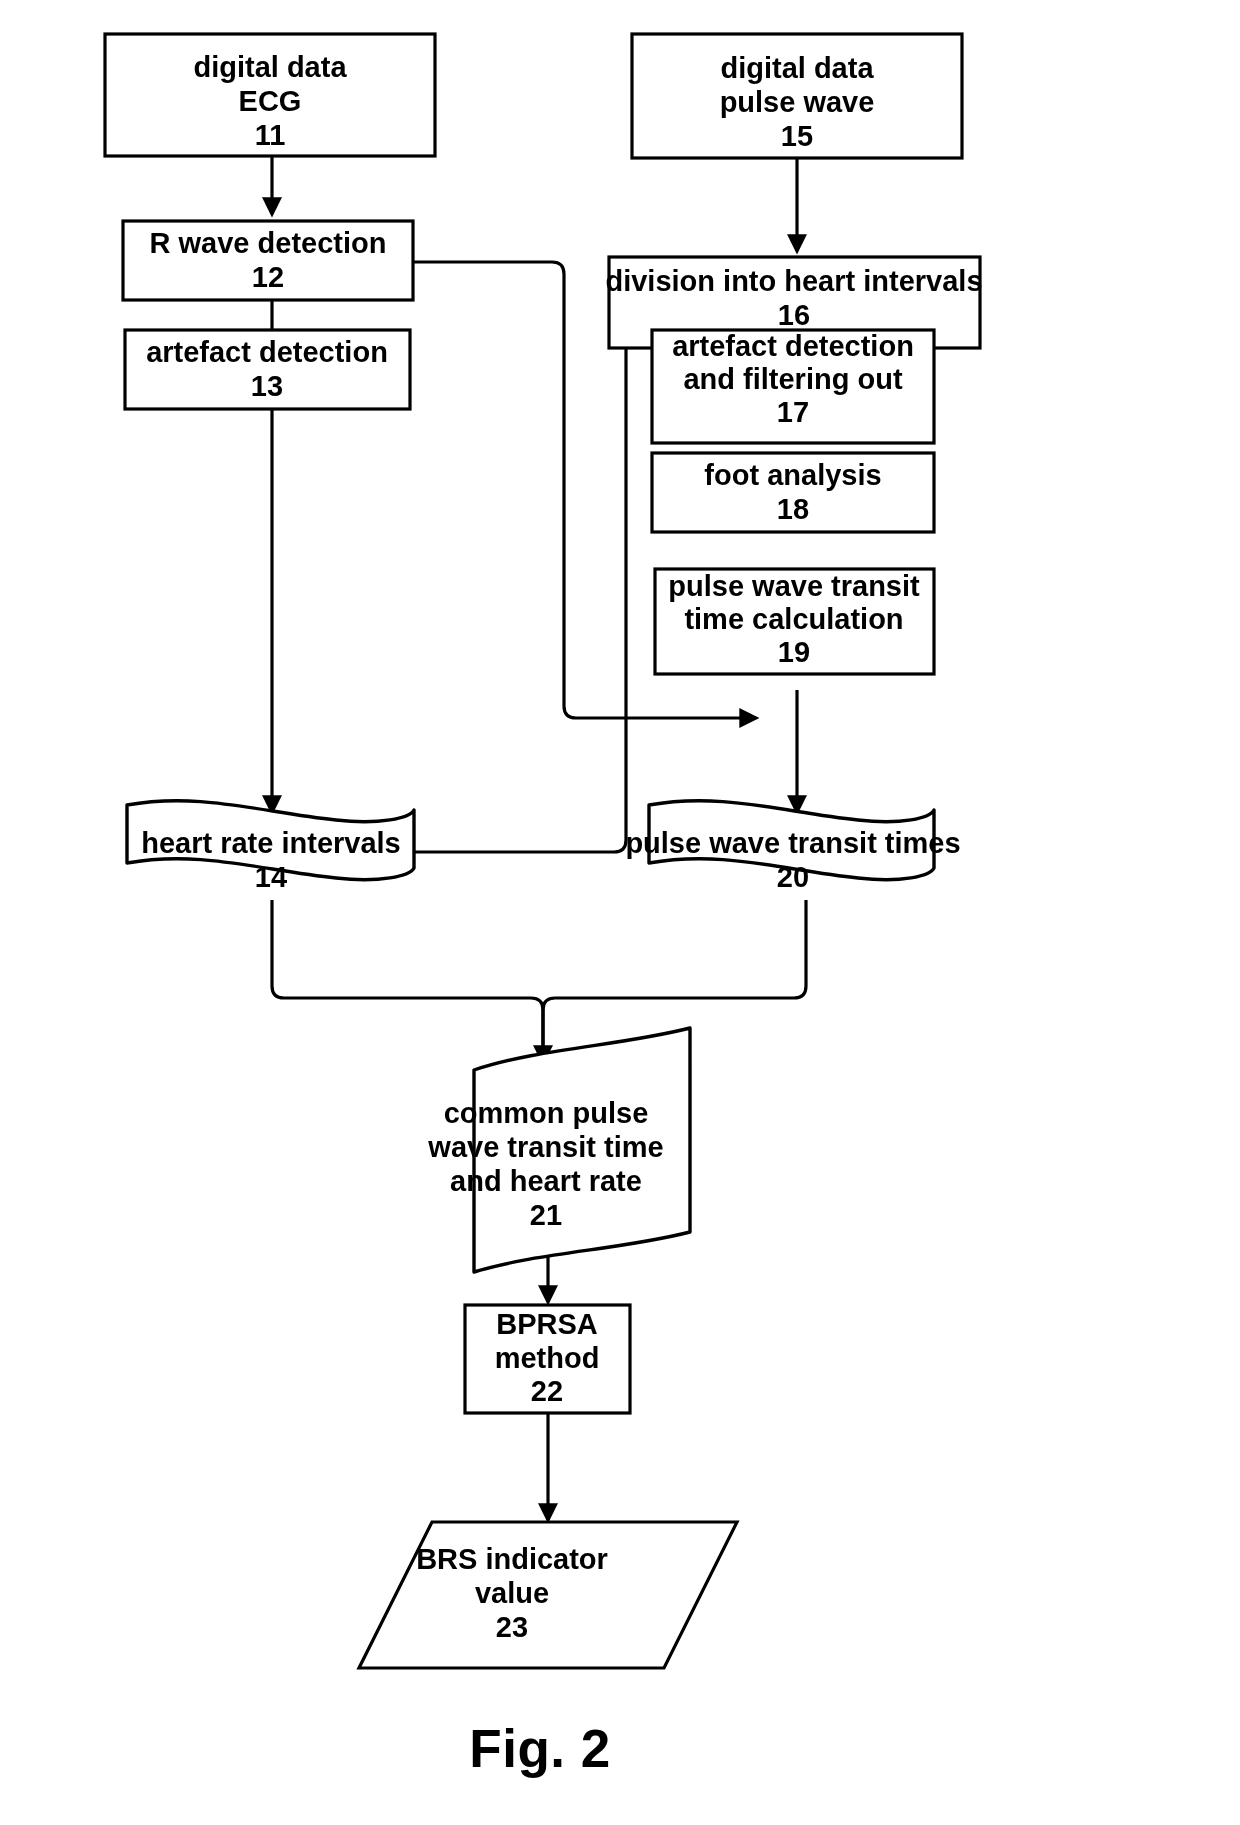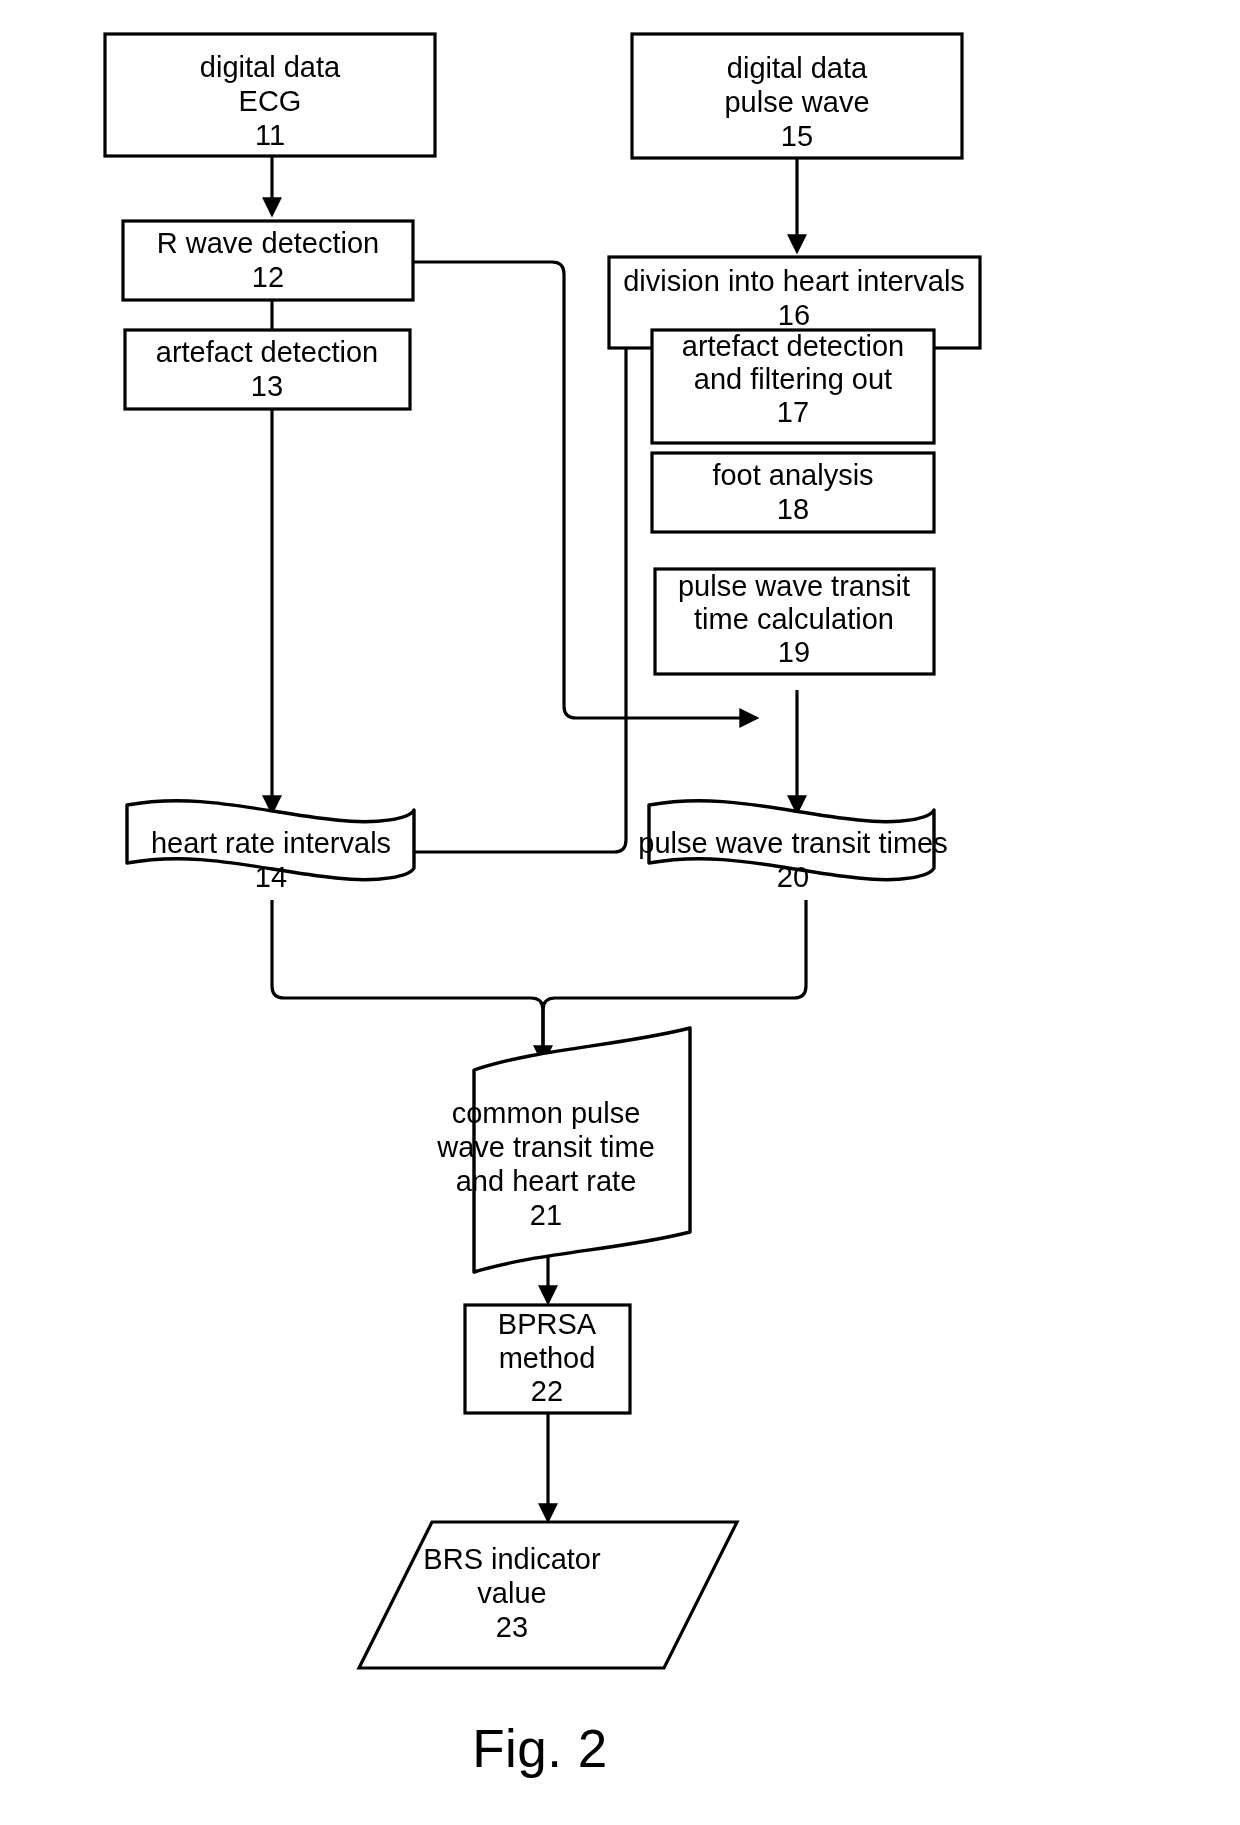--- a/index.html
+++ b/index.html
@@ -13,20 +13,21 @@
     font-family: "Liberation Sans", sans-serif;
     position: relative;
     overflow: hidden;
   }
   #diagram-root {
     position: absolute;
     left: 0;
     top: 0;
     width: 1240px;
     height: 1447px;
+    font-weight: bold;
   }
   svg.flow {
     display: block;
     width: 1240px;
     height: 1825px;
   }
   .shape {
     fill: #ffffff;
     stroke: #000000;
     stroke-width: 3.2;

